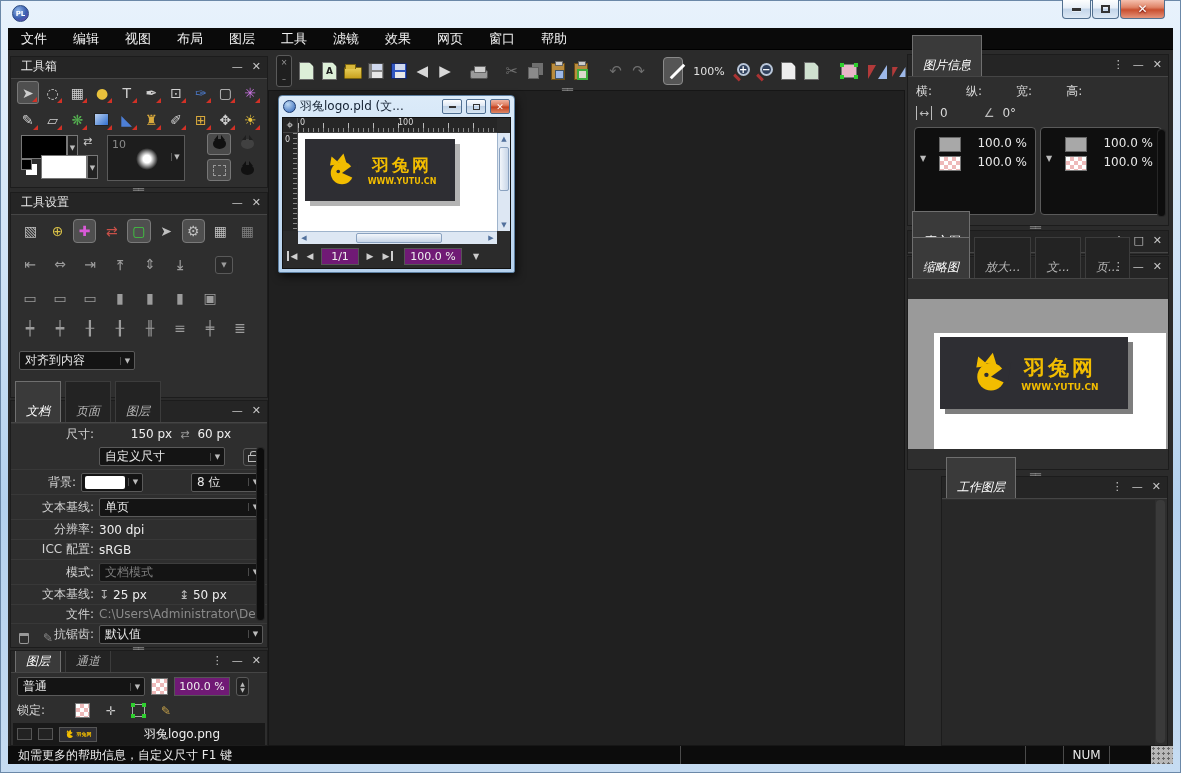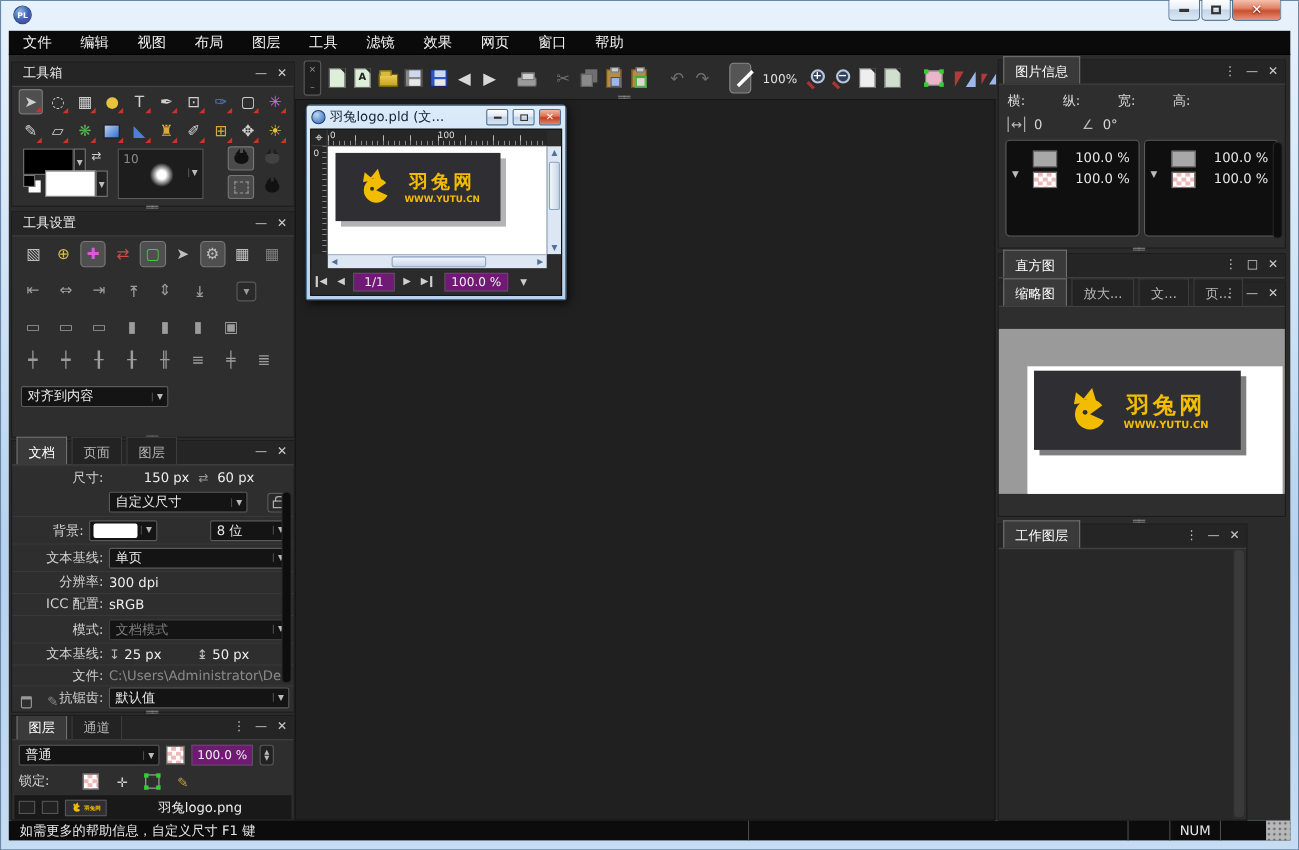--- a/index.html
+++ b/index.html
@@ -26,21 +26,21 @@
   
   .menubar { position:absolute; left:8px; top:28px; width:1165px; height:22px; background:#0a0a0a;
              display:flex; align-items:center; border-bottom:1px solid #000; }
   .menu-item { color:#f2f2f2; font-size:13px; padding:2px 13px; cursor:default; }
   
   .mainbg { position:absolute; left:8px; top:50px; width:1165px; height:696px; background:#2b2b2b; }
   .mdi { position:absolute; left:268px; top:90px; width:637px; height:656px; background:#202020; border:1px solid #161616; }
   
   .panel { position:absolute; background:#2e2e2e; border:1px solid #1c1c1c; font-size:12px; color:#d6d6d6; }
   .phead { height:22px; background:#252525; border-bottom:1px solid #454545; display:flex; align-items:flex-end; position:relative; }
-  .ptab { padding:5px 10px 2px; font-size:12px; color:#b5b5b5; background:#232323; border:1px solid #3c3c3c; border-bottom:none; margin-left:4px; }
+  .ptab { padding:21px 10px 2px; font-size:12px; color:#b5b5b5; background:#232323; border:1px solid #3c3c3c; border-bottom:none; margin-left:4px;font-style:italic; }
   .ptab.active { color:#fff; background:#3a3a3a; border-color:#6f6f6f; }
   .phead-btns { position:absolute; right:6px; top:3px; display:flex; gap:9px; align-items:center; color:#c8c8c8; font-size:11px; }
   .phead-btns span { cursor:default; }
   
   .tool-row { display:flex; padding:2px 6px; gap:3px; }
   .tool { position:relative; width:23px; height:23px; display:flex; align-items:center; justify-content:center;
           color:#cfcfcf; font-size:14px; }
   .tool::after { content:""; position:absolute; right:1px; bottom:1px;
                  border-left:5px solid transparent; border-bottom:5px solid #d23126; }
   .tool.sel { background:#4f4f4f; border:1px solid #787878; border-radius:3px; }
@@ -457,21 +457,21 @@
     <div class="g-row" style="margin-top:8px">
       <span>┿</span>
       <span>┿</span>
       <span>╂</span>
       <span>╂</span>
       <span>╫</span>
       <span>≡</span>
       <span>╪</span>
       <span>≣</span>
     </div>
-    <div class="dd" style="margin:12px 0 0 8px;width:134px">
+    <div class="dd" style="margin:12px 0 0 8px;width:116px">
       <span class="val">对齐到内容</span>
       <span class="arr">▼</span>
     </div>
   </div>
   <div class="sizer" style="left:133px;top:393px">══</div>
 
   <div class="panel" style="left:10px;top:400px;width:258px;height:248px">
     <div class="phead">
       <span class="ptab active">文档</span>
       <span class="ptab">页面</span>
@@ -769,21 +769,21 @@
           <div class="logo-texts">
             <span class="logo-name" style="font-size:21px">羽兔网</span>
             <span class="logo-url" style="font-size:9px">WWW.YUTU.CN</span>
           </div>
         </div>
       </div>
     </div>
   </div>
   <div class="sizer" style="left:1030px;top:469px">══</div>
 
-  <div class="panel" style="left:907px;top:476px;width:227px;height:270px">
+  <div class="panel" style="left:941px;top:476px;width:227px;height:270px">
     <div class="phead">
       <span class="ptab active">工作图层</span>
       <span class="phead-btns">
         <span>⋮</span>
         <span>—</span>
         <span>✕</span>
       </span>
     </div>
     <div style="position:absolute;left:0;top:23px;right:12px;bottom:0;background:#282828"></div>
     <div style="position:absolute;right:2px;top:23px;bottom:2px;width:9px;background:#3a3a3a;border-radius:4px"></div>

